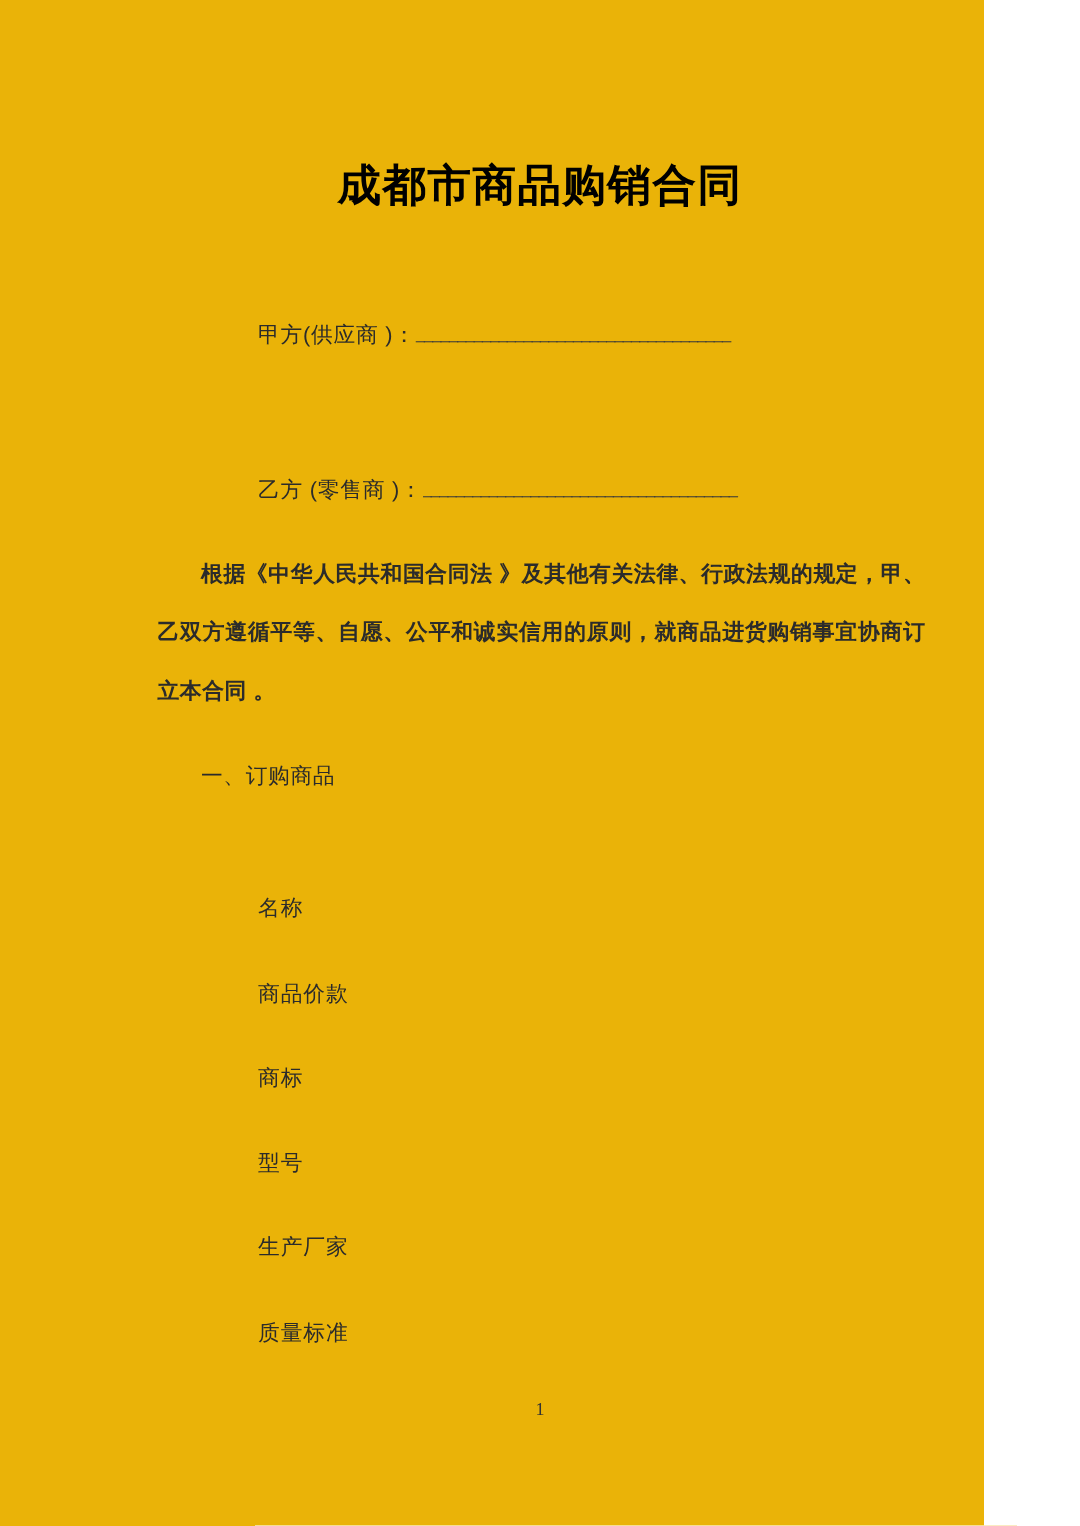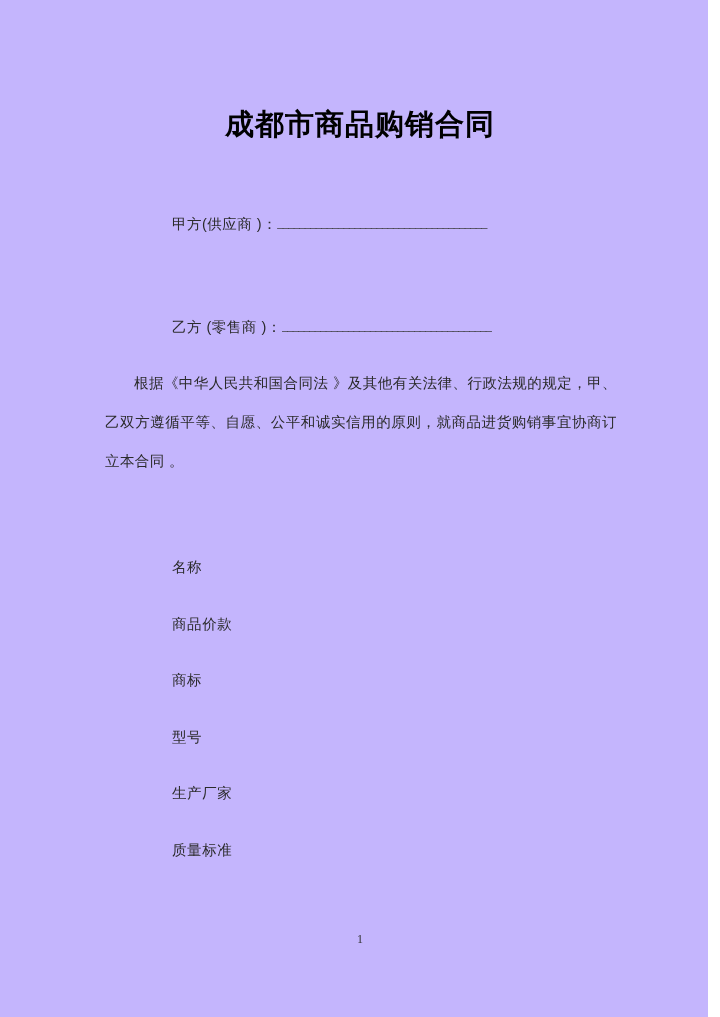--- a/index.html
+++ b/index.html
@@ -3,23 +3,23 @@
 <meta charset="utf-8">
 <title>成都市商品购销合同</title>
 <style>
   html, body {
     margin: 0;
     padding: 0;
     background: #ffffff;
   }
   .page {
     position: relative;
-    width: 708px;
+    width: 656px;
     height: 1017px;
-    background: #c4b5fd;
+    background: #eab308;
     overflow: hidden;
     font-family: "Liberation Sans", "DejaVu Sans", sans-serif;
     color: #1a1a1a;
     -webkit-font-smoothing: antialiased;
   }
 
   
   .doc-title {
     position: absolute;
     top: 104px;
@@ -71,20 +71,21 @@
 
   
   .para {
     font-size: 14.5px;
     line-height: 39px;
     text-align: justify;
     text-justify: inter-ideograph;
     color: #2b2b2b;
     letter-spacing: 0.4px;
     margin: 0;
+    font-weight: bold;
   }
   .para.indent { text-indent: 2em; }
 
   .spacer-18 { height: 18px; }
   .spacer-22 { height: 22px; }
   .spacer-26 { height: 26px; }
 
   
   .section-heading {
     font-size: 14.5px;
@@ -143,20 +144,21 @@
       <span class="party-label">乙方 (零售商 )：</span>
       <span class="party-fill">______________________________________</span>
     </div>
 
     <div class="spacer-26"></div>
 
     <p class="para indent">根据《中华人民共和国合同法 》及其他有关法律、行政法规的规定，甲、乙双方遵循平等、自愿、公平和诚实信用的原则，就商品进货购销事宜协商订立本合同 。</p>
 
     <div class="spacer-18"></div>
 
+    <p class="section-heading">一、订购商品</p>
 
     <div class="spacer-18"></div>
 
 
     <div class="spacer-22"></div>
 
     <ul class="field-list">
       <li>名称</li>
       <li>商品价款</li>
       <li>商标</li>

